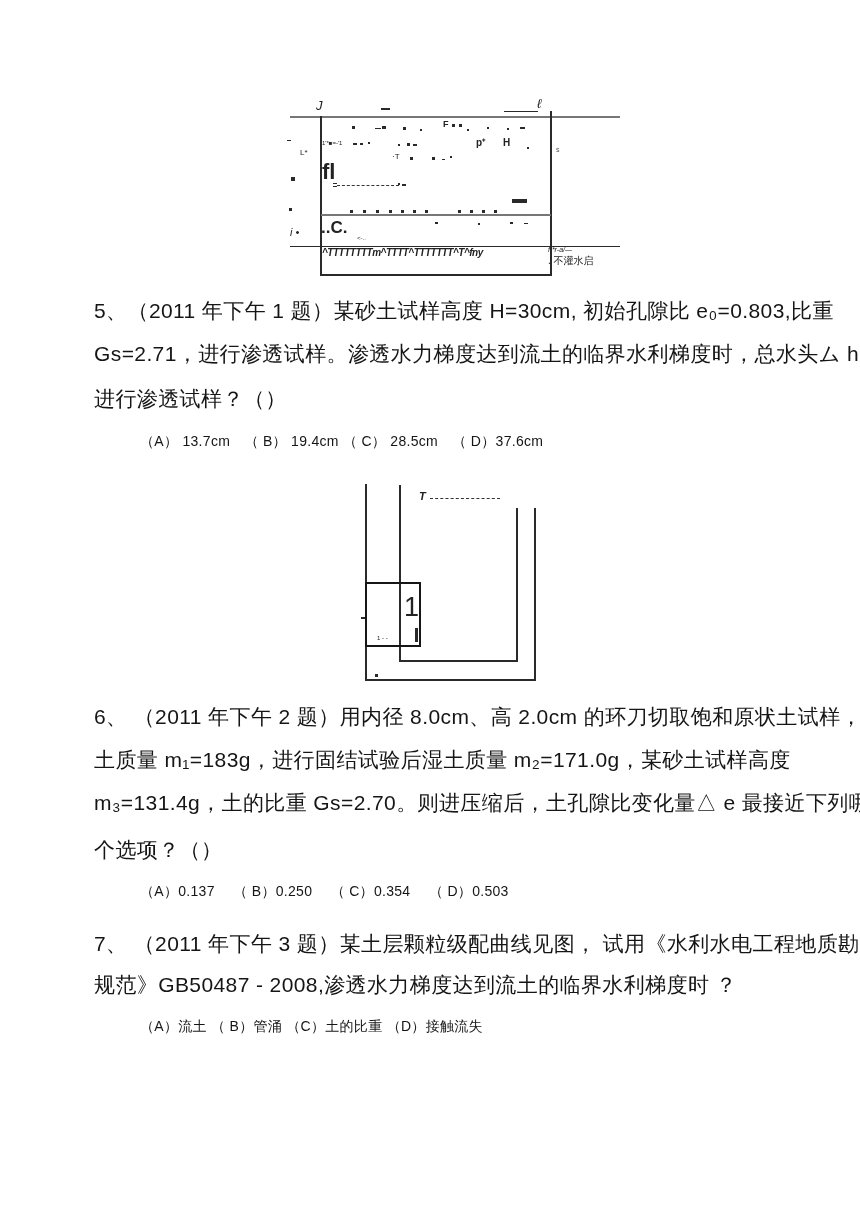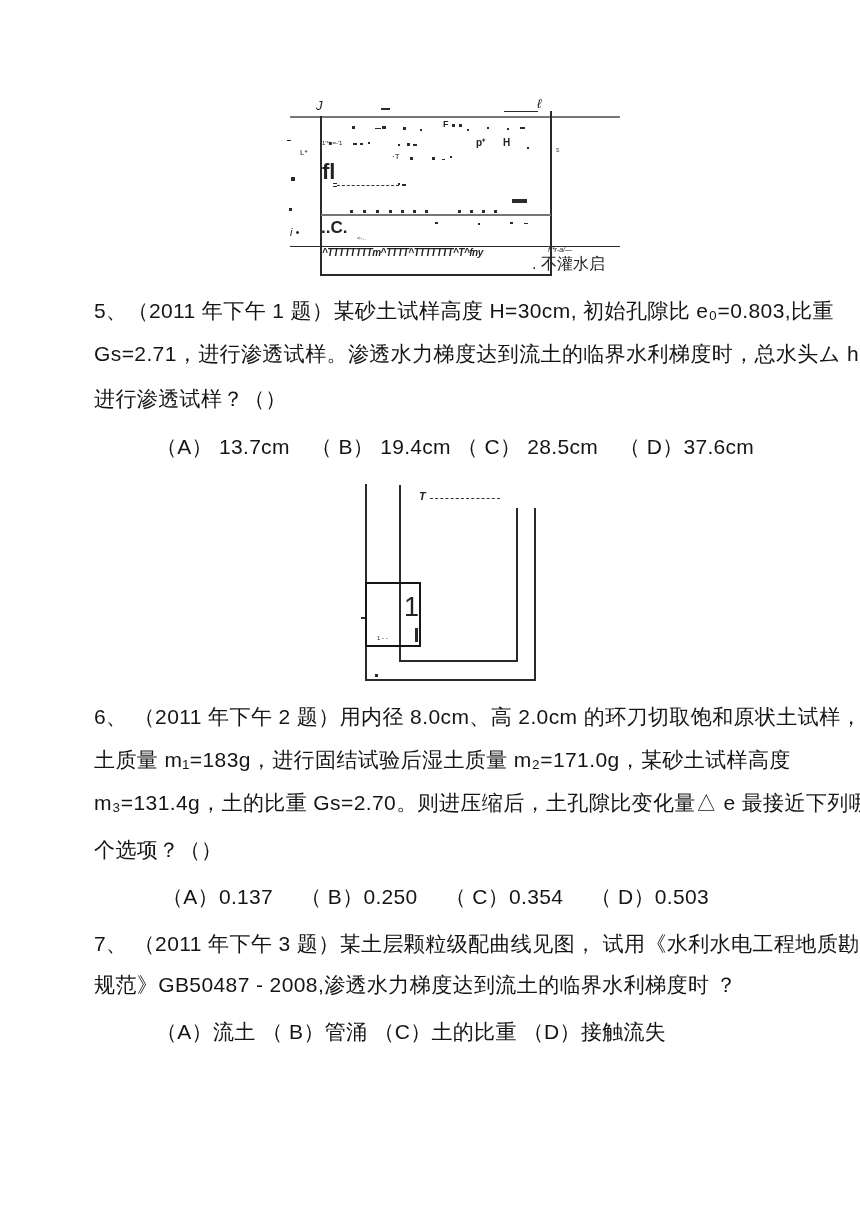--- a/index.html
+++ b/index.html
@@ -1,21 +1,21 @@
 <!DOCTYPE html>
 <html><head>
 <meta charset="utf-8">
 <style>
   html,body{margin:0;padding:0;}
   body{
     width:860px;height:1218px;background:#ffffff;position:relative;
     font-family:"Liberation Sans",sans-serif;color:#151515;overflow:hidden;
   }
   .line{position:absolute;font-size:21px;white-space:pre;letter-spacing:.4px;line-height:1.2;}
-  .opts{position:absolute;font-size:21px;white-space:pre;letter-spacing:.3px;margin-left:16px;}
+  .opts{position:absolute;font-size:14px;white-space:pre;letter-spacing:.3px;}
   .fig{position:absolute;}
   .hline,.vline,.dot{position:absolute;background:#2a2a2a;}
   .gline{background:#777;}
   .dash{position:absolute;border-top:1px dashed #333;height:0;}
   .nt{position:absolute;white-space:pre;color:#222;line-height:1;}
   .it{font-style:italic;}
   .bd{font-weight:bold;}
   .box{position:absolute;border:2px solid #161616;box-sizing:border-box;background:transparent;}
 </style>
 </head>
@@ -42,21 +42,21 @@
   <span class="nt bd" style="left:223px;top:43px;font-size:10px;">H</span>
   <span class="nt" style="left:112px;top:58px;font-size:8px;">·T</span>
   <span class="nt" style="left:20px;top:54px;font-size:8px;">L*</span>
   <span class="nt" style="left:276px;top:51px;font-size:7px;color:#555;">s</span>
   <span class="nt bd" style="left:42px;top:66px;font-size:22px;">fl</span>
   <span class="nt bd" style="left:41px;top:124px;font-size:17px;">..C.</span>
   <span class="nt" style="left:77px;top:140px;font-size:6px;">&lt;-..</span>
   <span class="nt it" style="left:10px;top:132px;font-size:11px;">i •</span>
   <span class="nt bd it" style="left:42px;top:153px;font-size:10px;letter-spacing:-0.5px;">^TTTTTTTTm^TTTT^TTTTTTT^T^fny</span>
   <span class="nt it" style="left:268px;top:151px;font-size:7px;">f *r-a/—</span>
-  <span class="nt" style="left:252px;top:161px;font-size:16px;">. 不灌水启</span>
+  <span class="nt" style="left:268px;top:161px;font-size:10px;">. 不灌水启</span>
 <div class="dot" style="left: 72px; top: 31px; width: 3px; height: 3px;"></div>
     <div class="dot" style="left: 95px; top: 33px; width: 6px; height: 1px;"></div>
     <div class="dot" style="left: 102px; top: 31px; width: 4px; height: 3px;"></div>
     <div class="dot" style="left: 123px; top: 32px; width: 3px; height: 3px;"></div>
     <div class="dot" style="left: 140px; top: 34px; width: 2px; height: 2px;"></div>
     <div class="dot" style="left: 172px; top: 29px; width: 3px; height: 3px;"></div>
     <div class="dot" style="left: 179px; top: 29px; width: 3px; height: 3px;"></div>
     <div class="dot" style="left: 187px; top: 34px; width: 2px; height: 2px;"></div>
     <div class="dot" style="left: 207px; top: 32px; width: 2px; height: 2px;"></div>
     <div class="dot" style="left: 227px; top: 33px; width: 2px; height: 2px;"></div>
@@ -115,17 +115,17 @@
   <div class="vline" style="left:60px;top:158px;width:3px;height:14px;"></div>
   <span class="nt" style="left:22px;top:165px;font-size:6px;">1 - -</span>
 <div class="dot" style="left: 20px; top: 204px; width: 3px; height: 3px;"></div>
     <div class="dot" style="left: 6px; top: 147px; width: 4px; height: 2px;"></div>
   </div>
 
 <div class="line" style="left:94px;top:704px;">6、 （2011 年下午 2 题）用内径 8.0cm、高 2.0cm 的环刀切取饱和原状土试样， 湿</div>
 <div class="line" style="left:94px;top:747px;">土质量 m₁=183g，进行固结试验后湿土质量 m₂=171.0g，某砂土试样高度</div>
 <div class="line" style="left:94px;top:790px;">m₃=131.4g，土的比重 Gs=2.70。则进压缩后，土孔隙比变化量△ e 最接近下列哪</div>
 <div class="line" style="left:94px;top:837px;">个选项？（）</div>
-<div class="opts" style="left:146px;top:883px;">（A）0.137　 （ B）0.250　 （ C）0.354　 （ D）0.503</div>
+<div class="opts" style="left:140px;top:883px;">（A）0.137　 （ B）0.250　 （ C）0.354　 （ D）0.503</div>
 
 <div class="line" style="left:94px;top:931px;">7、 （2011 年下午 3 题）某土层颗粒级配曲线见图， 试用《水利水电工程地质勘 察</div>
 <div class="line" style="left:94px;top:972px;">规范》GB50487 - 2008,渗透水力梯度达到流土的临界水利梯度时 ？</div>
 <div class="opts" style="left:140px;top:1018px;">（A）流土 （ B）管涌 （C）土的比重 （D）接触流失</div>
 
 </body></html>

